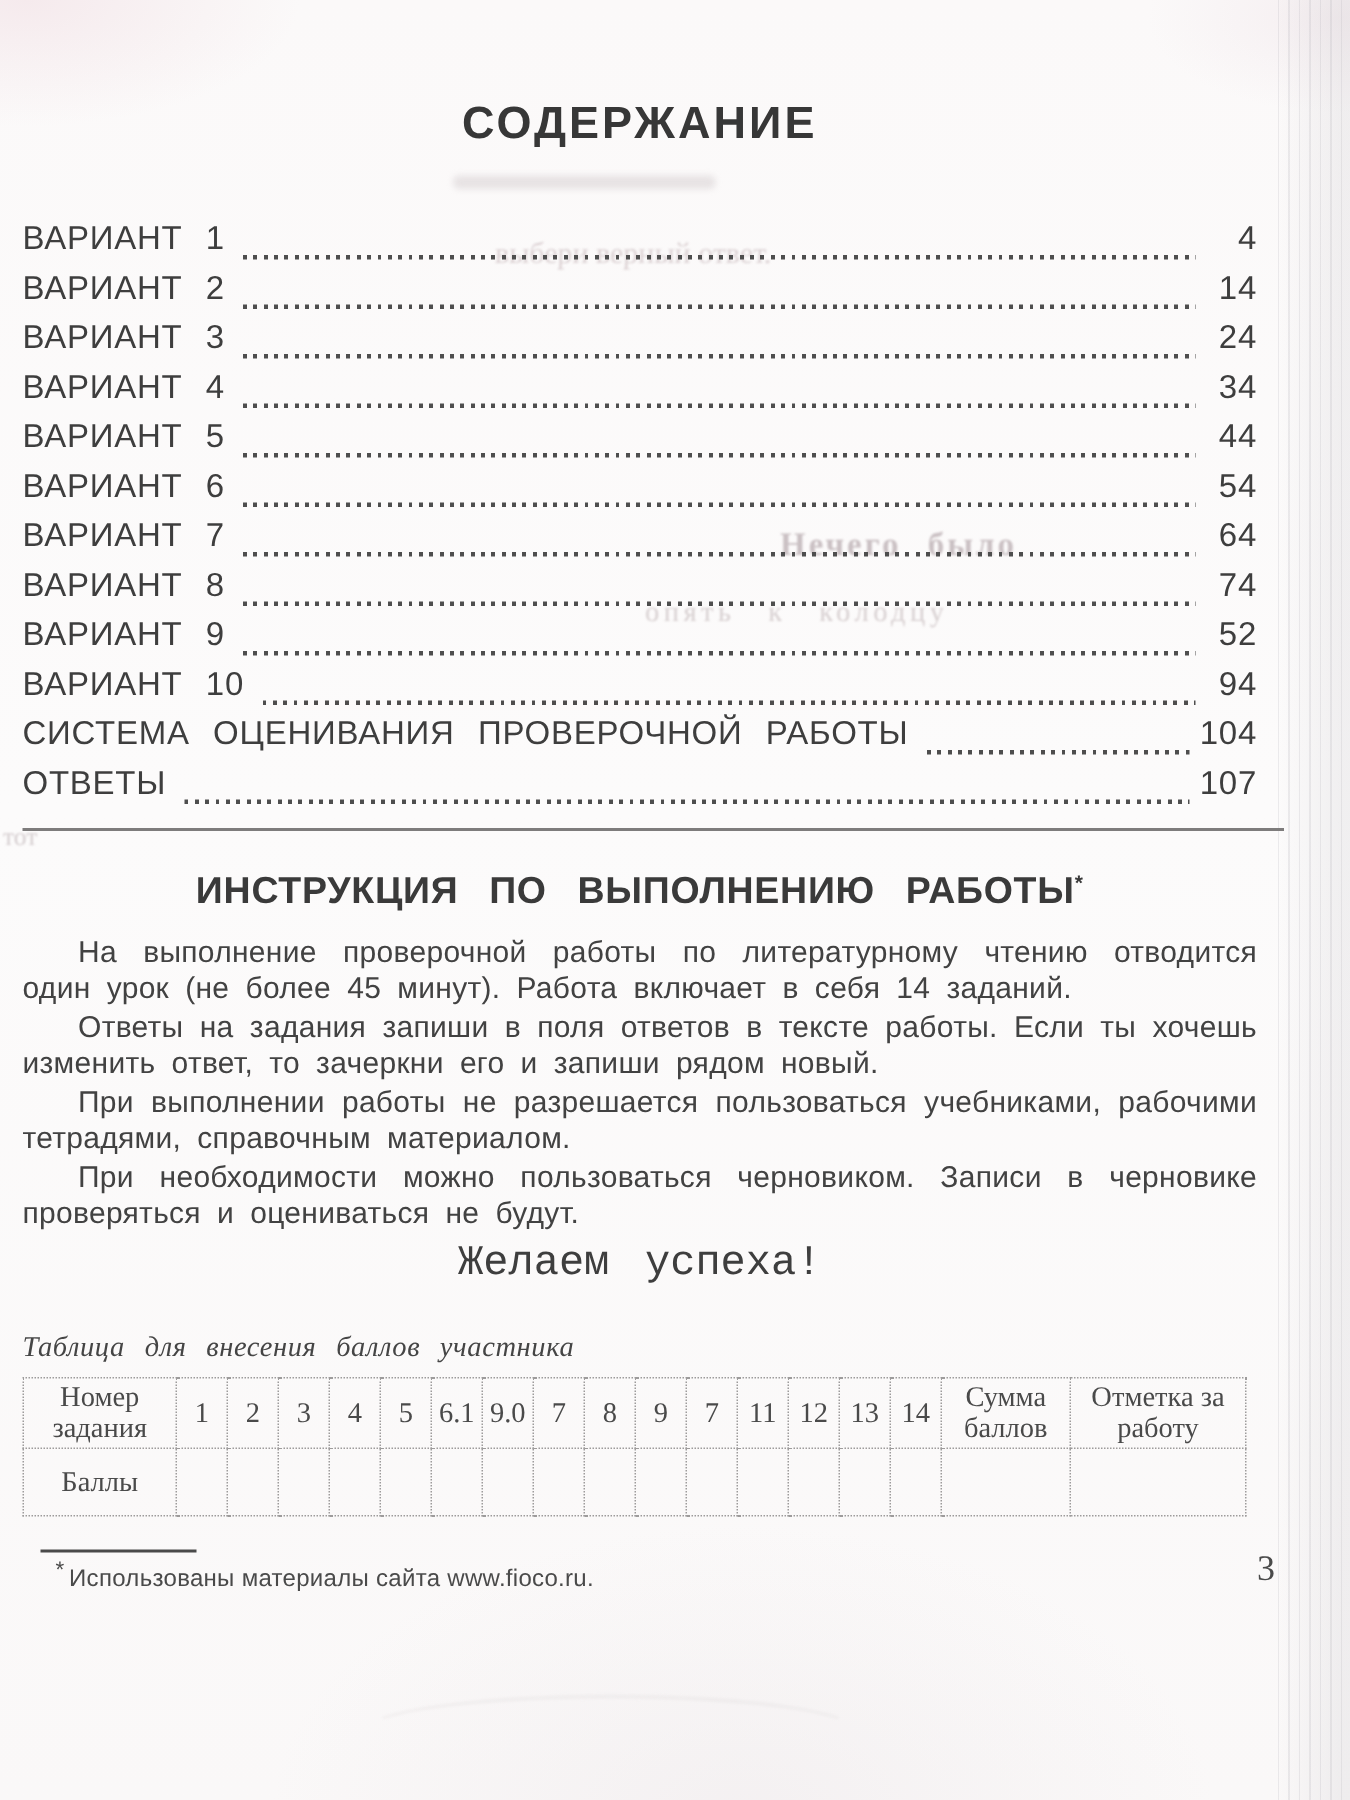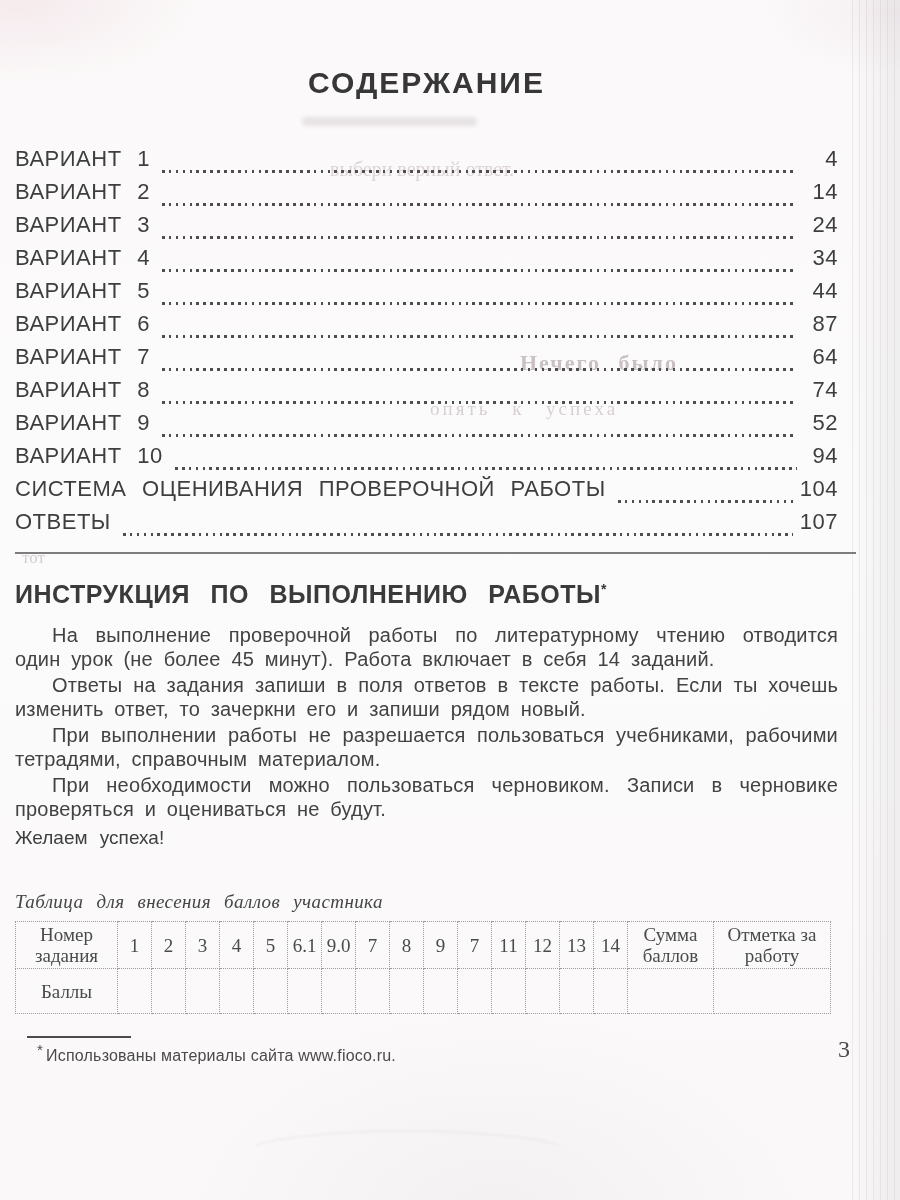--- a/index.html
+++ b/index.html
@@ -39,21 +39,21 @@
   .ghost{
     position:absolute;
     font-family:"Liberation Serif",serif;
     pointer-events:none;
     filter:blur(.7px);
     white-space:nowrap;
   }
   .g1{left:330px;top:158px;font-size:20px;color:rgba(158,132,138,.34);transform:skewX(-2deg);}
   .g2{left:520px;top:350px;font-size:22px;font-weight:bold;color:rgba(120,96,104,.38);letter-spacing:2px;word-spacing:10px;}
   .g3{left:430px;top:398px;font-size:19px;color:rgba(132,108,114,.30);letter-spacing:3px;word-spacing:14px;}
-  .g4{left:22px;top:548px;font-size:17px;color:rgba(130,108,114,.32);}
+  .g4{left:2px;top:548px;font-size:17px;color:rgba(130,108,114,.32);}
 
   .content{position:relative;padding:66px 62px 0 15px;}
 
   
   .toc-title{
     margin:0 0 46px 0;
     text-align:center;
     font-size:30px;font-weight:bold;letter-spacing:2px;
     color:#373737;
   }
@@ -73,40 +73,40 @@
   }
   .toc-page{flex:0 0 auto;min-width:34px;text-align:right;}
 
   .toc-rule{
     border:none;height:2px;background:#7e7c7c;
     margin:10px -18px 0 0;
   }
 
   
   .instr-title{
-    margin:26px 0 14px 0;
+    margin:26px 0 14px 0;text-align:center;
     font-size:25px;font-weight:bold;letter-spacing:.5px;word-spacing:13px;
     color:#3a3a3a;
   }
   .instr-title sup{font-size:14px;vertical-align:super;}
   .instr-body p{
     margin:0 0 2px 0;
     font-size:20px;line-height:24px;
     text-align:justify;text-indent:37px;
     word-spacing:5px;letter-spacing:.2px;
     color:#424242;
   }
   .closing{
-    margin:6px 0 0 0;
-    font-size:19px;word-spacing:7px;color:#3e3e3e;
+    margin:6px 0 0 0;text-align:center;
+    font-size:28px;word-spacing:7px;color:#3e3e3e;font-family:Liberation Mono, monospace;
   }
 
   
   .table-caption{
-    margin:42px 0 8px 0;
+    margin:30px 0 8px 0;
     font-family:"Liberation Serif",serif;font-style:italic;
     font-size:19px;word-spacing:8px;letter-spacing:.4px;
     color:#454545;
   }
   table.score{
     border-collapse:collapse;table-layout:fixed;
     width:815px;
     font-family:"Liberation Serif",serif;
     color:#4a4a4a;
   }
@@ -144,21 +144,21 @@
 <body>
 
 <div class="page">
 
   <div class="edge-streaks"></div>
   <div class="smudge"></div>
   <div class="smudge2"></div>
 
   <div class="ghost g1">выбери верный ответ.</div>
   <div class="ghost g2">Нечего было</div>
-  <div class="ghost g3">опять к успеха</div>
+  <div class="ghost g3">опять к колодцу</div>
   <div class="ghost g4">тот</div>
 
   <div class="content">
 
     <h1 class="toc-title">СОДЕРЖАНИЕ</h1>
 
     <div class="toc-list">
         <div class="toc-row">
           <span class="toc-label">ВАРИАНТ 1</span>
           <span class="toc-leader"></span>
@@ -180,21 +180,21 @@
           <span class="toc-page">34</span>
         </div>
         <div class="toc-row">
           <span class="toc-label">ВАРИАНТ 5</span>
           <span class="toc-leader"></span>
           <span class="toc-page">44</span>
         </div>
         <div class="toc-row">
           <span class="toc-label">ВАРИАНТ 6</span>
           <span class="toc-leader"></span>
-          <span class="toc-page">87</span>
+          <span class="toc-page">54</span>
         </div>
         <div class="toc-row">
           <span class="toc-label">ВАРИАНТ 7</span>
           <span class="toc-leader"></span>
           <span class="toc-page">64</span>
         </div>
         <div class="toc-row">
           <span class="toc-label">ВАРИАНТ 8</span>
           <span class="toc-leader"></span>
           <span class="toc-page">74</span>

